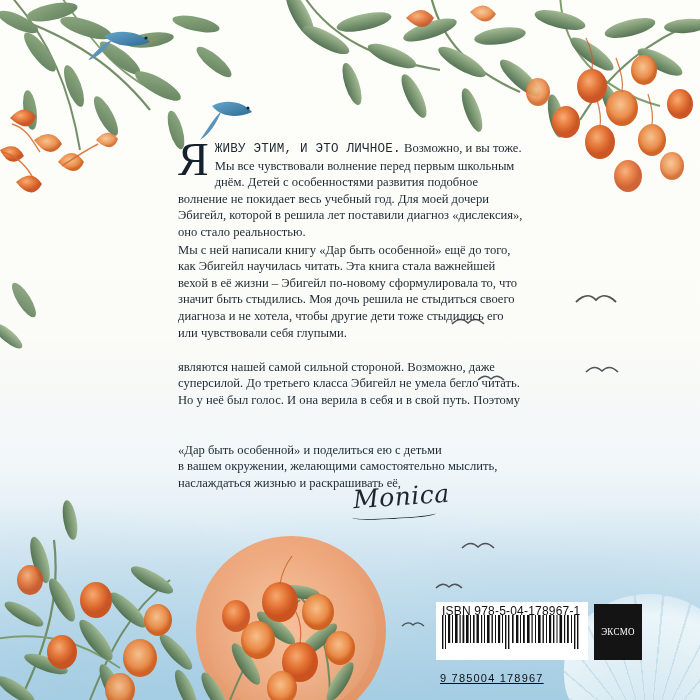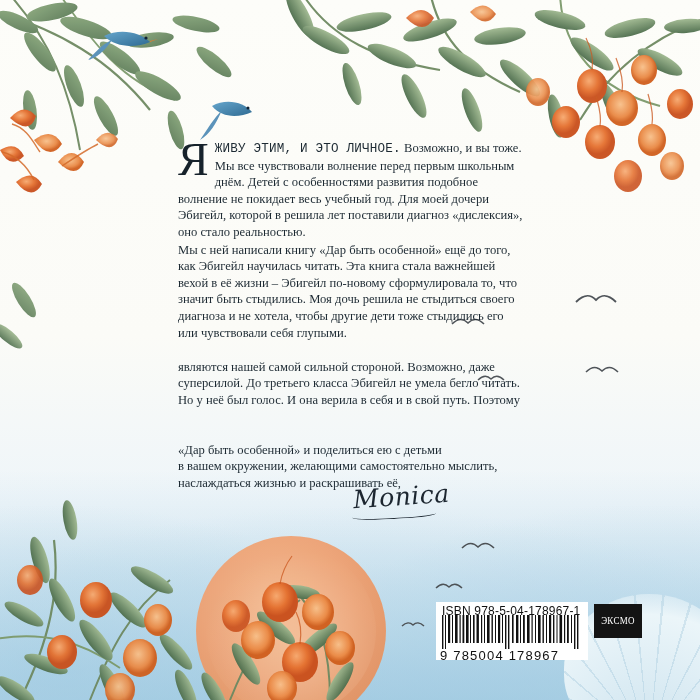--- a/index.html
+++ b/index.html
@@ -98,26 +98,26 @@
   }
   .isbn-text{
     position:absolute;left:442px;top:604px;
     font-family:"Liberation Sans", sans-serif;
     font-size:12px;color:#111;letter-spacing:.2px;
   }
   .barcode{
     position:absolute;left:440px;top:615px;width:142px;height:34px;
   }
   .barcode-num{
-    position:absolute;left:440px;top:648px;
+    position:absolute;left:440px;top:672px;
     font-family:"Liberation Sans", sans-serif;
-    font-size:13px;color:#111;letter-spacing:1.2px;
+    font-size:11px;color:#111;letter-spacing:1.2px;text-decoration:underline;
   }
   .pub-logo{
-    position:absolute;left:594px;top:604px;width:48px;height:34px;
+    position:absolute;left:594px;top:604px;width:48px;height:56px;
     background:#141414;
     display:flex;align-items:center;justify-content:center;
   }
   .pub-logo span{
     color:#fff;
     font-family:"Liberation Serif", serif;
     font-size:9px;
     letter-spacing:.3px;
     transform:scaleY(1.15);
   }

